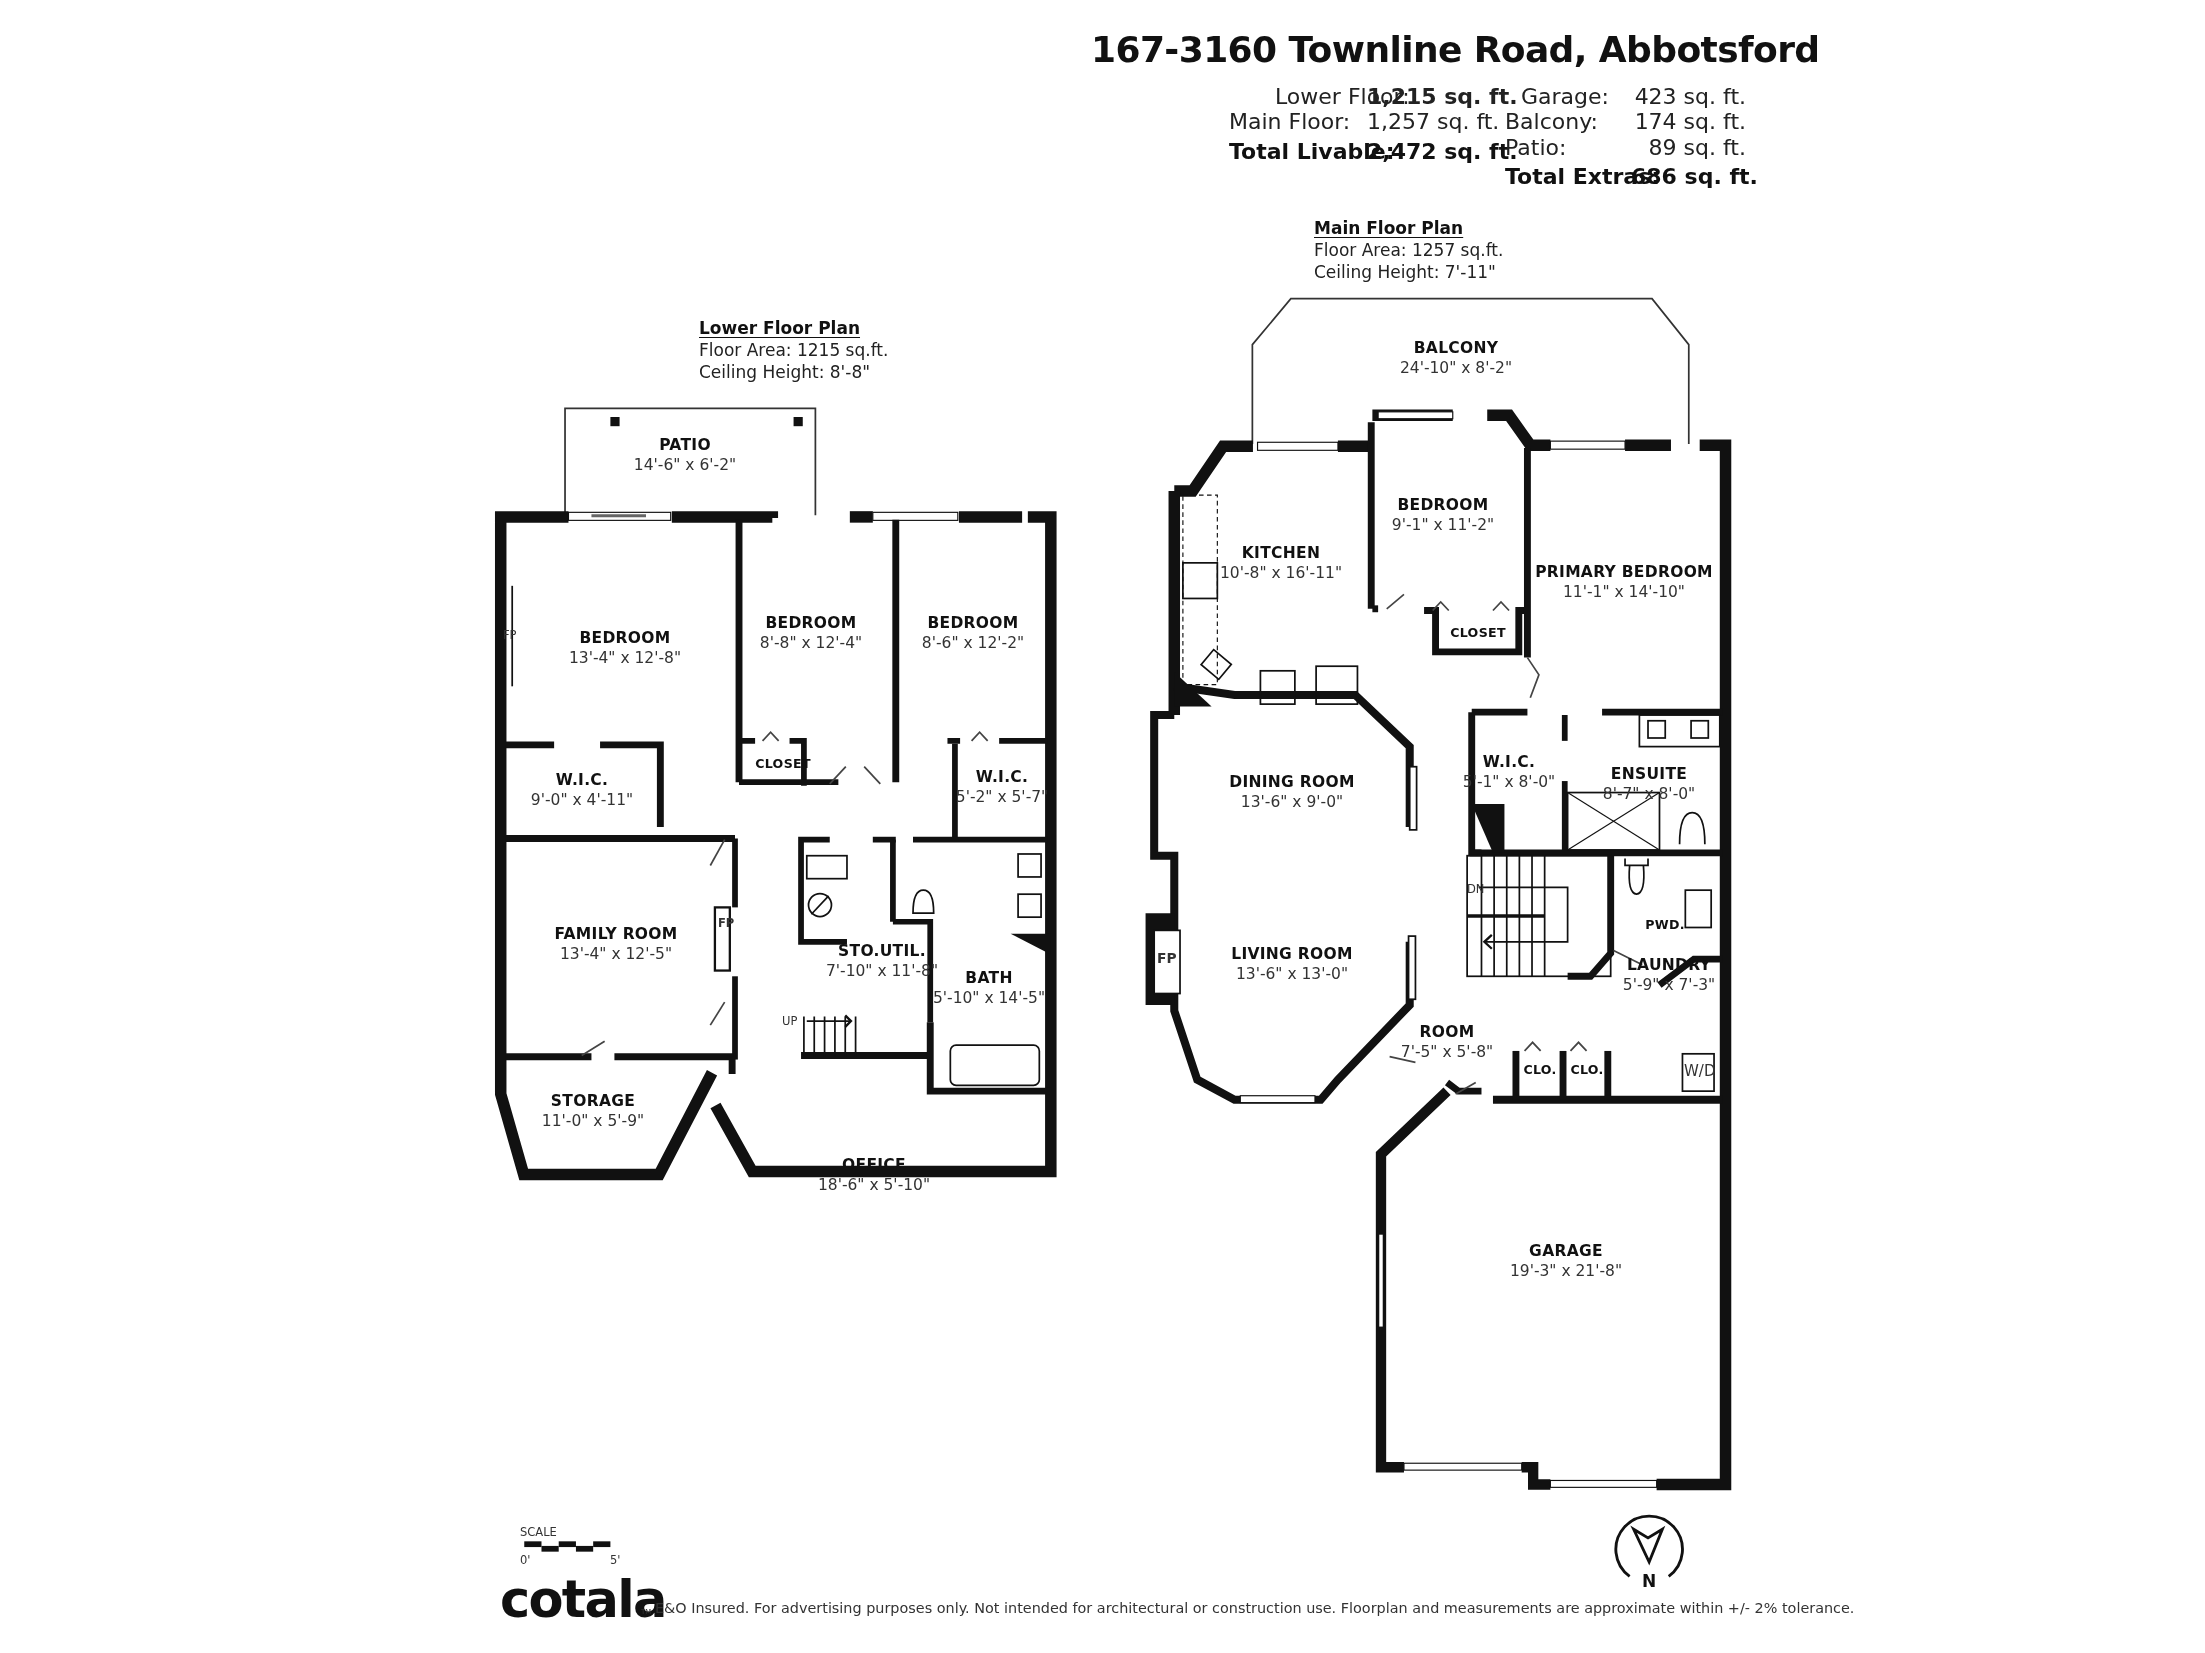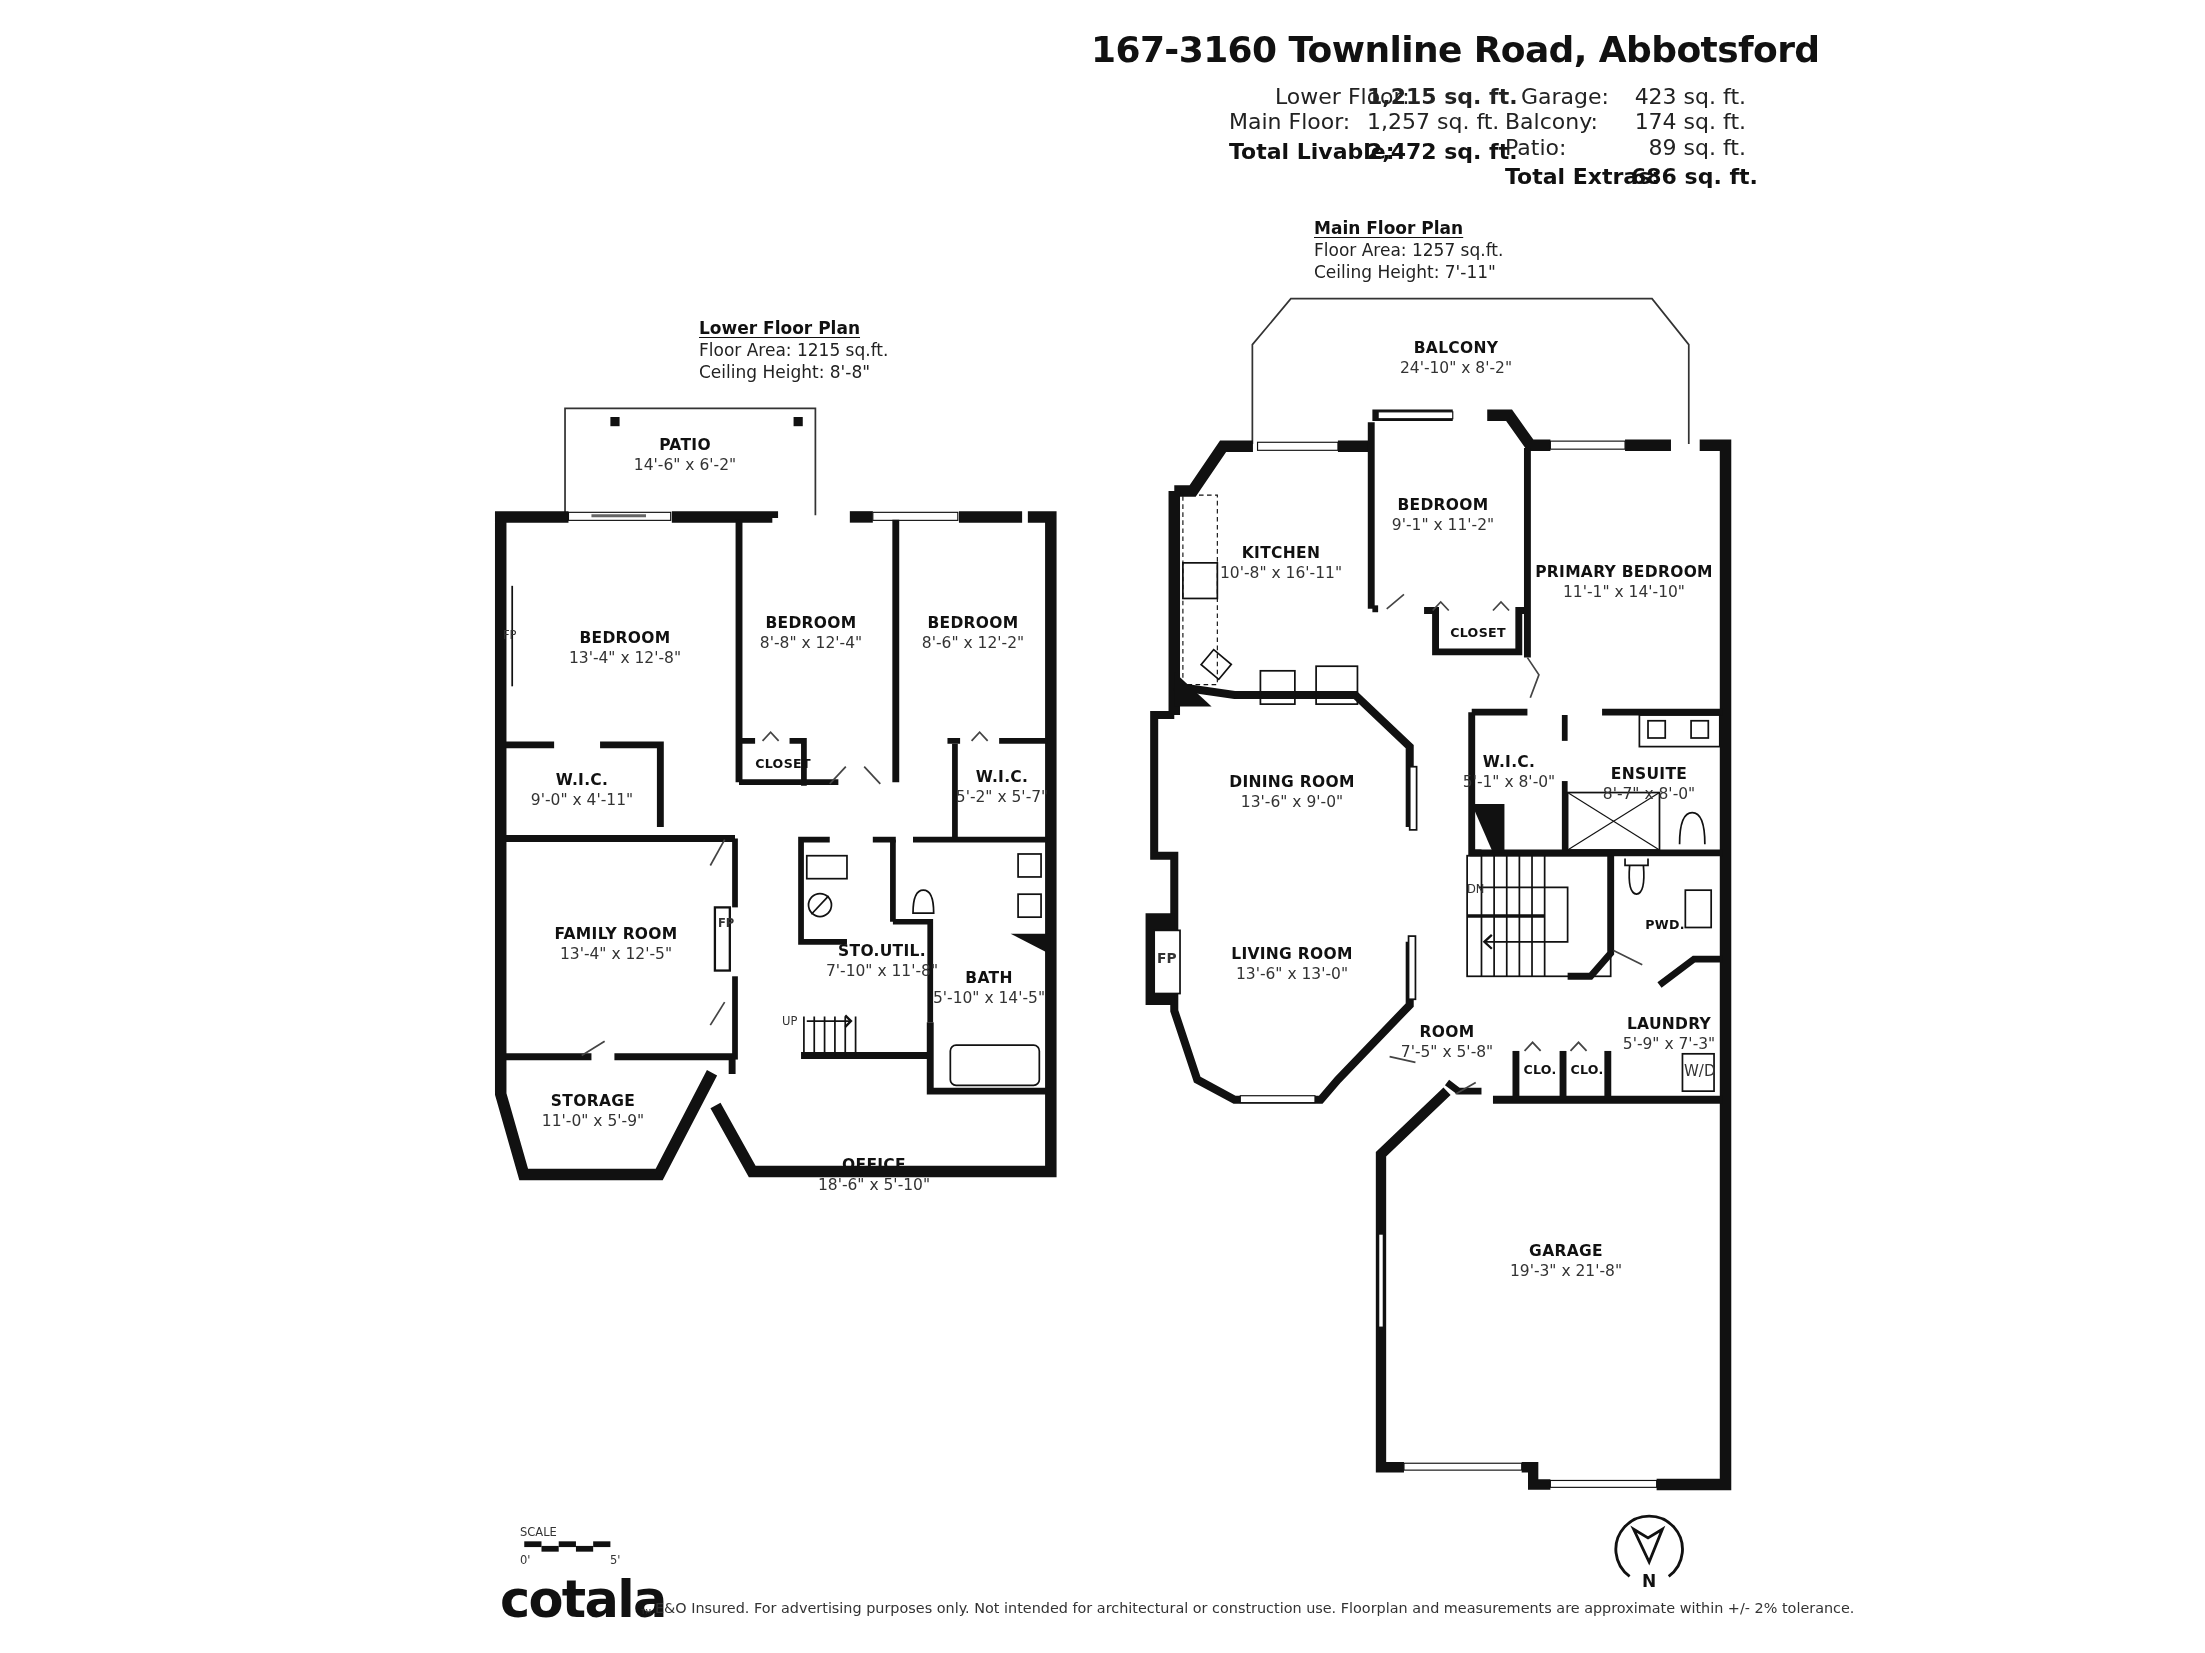--- a/index.html
+++ b/index.html
@@ -367,21 +367,21 @@
 <div class="room" style="left:1447px; top:1023px;">
   <span class="rn">ROOM</span>
   <span class="rd">7'-5" x 5'-8"</span>
 </div>
 <div class="room small" style="left:1540px; top:1060px;">
   <span class="rn">CLO.</span>
 </div>
 <div class="room small" style="left:1587px; top:1060px;">
   <span class="rn">CLO.</span>
 </div>
-<div class="room" style="left:1669px; top:1015px;">
+<div class="room" style="left:1669px; top:956px;">
   <span class="rn">LAUNDRY</span>
   <span class="rd">5'-9" x 7'-3"</span>
 </div>
 <div class="room" style="left:1566px; top:1242px;">
   <span class="rn">GARAGE</span>
   <span class="rd">19'-3" x 21'-8"</span>
 </div>
 <div class="tiny" style="left:1157px; top:950px; font-weight:bold; font-size:13.8px;">FP</div>
 <div class="tiny" style="left:1453px; top:882px;margin-left:14px;">DN</div>
 <div class="tiny" style="left:1684px; top:1062px; font-size:15px;">W/D</div>

